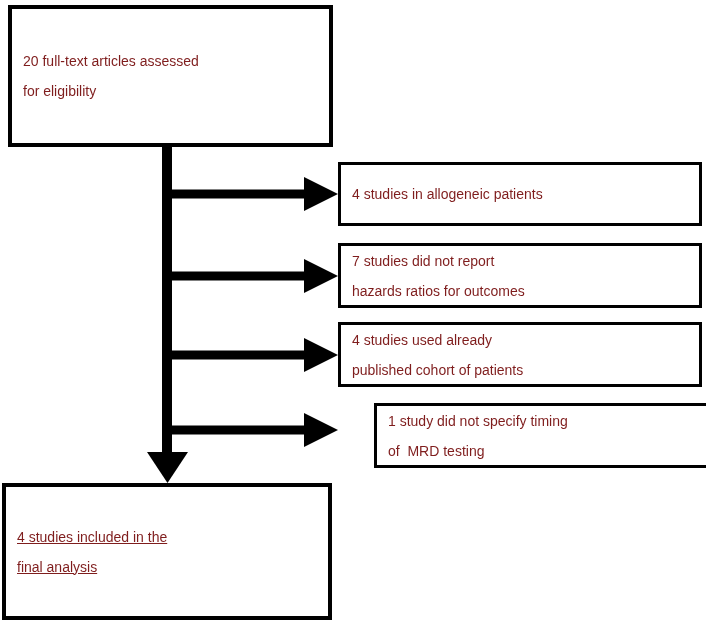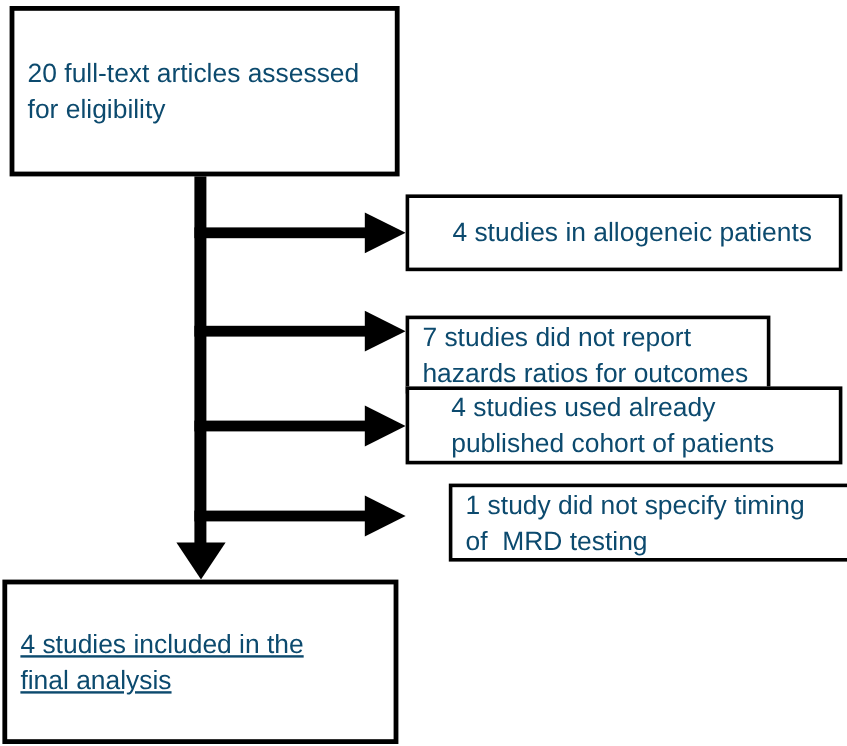--- a/index.html
+++ b/index.html
@@ -26,33 +26,33 @@
     fill: #000000;
     stroke: none;
   }
   .box {
     position: absolute;
     box-sizing: border-box;
     background: #ffffff;
     border: 4px solid #000000;
     display: flex;
     align-items: center;
-    color: #0c4a6e;
-    font-size: 22px;
+    color: #7f1d1d;
+    font-size: 14px;
     line-height: 30px;
   }
   .box-text {
     padding-left: 11px;
     padding-right: 6px;
     white-space: pre-wrap;
   }
   .node-assessed { left: 8px;   top: 5px;   width: 325px; height: 142px; }
-  .node-excl-1   { left: 338px; top: 162px; width: 364px; height: 64px; border-width: 3px; padding-left: 25px; }
-  .node-excl-2   { left: 338px; top: 243px; width: 304px; height: 65px; border-width: 3px; margin-top: 20px; }
-  .node-excl-3   { left: 338px; top: 322px; width: 364px; height: 65px; border-width: 3px; padding-left: 24px; }
+  .node-excl-1   { left: 338px; top: 162px; width: 364px; height: 64px; border-width: 3px; }
+  .node-excl-2   { left: 338px; top: 243px; width: 364px; height: 65px; border-width: 3px; }
+  .node-excl-3   { left: 338px; top: 322px; width: 364px; height: 65px; border-width: 3px; }
   .node-excl-4   { left: 338px; top: 403px; width: 364px; height: 65px; border-width: 3px; margin-left: 36px; }
   .node-included { left: 2px;   top: 483px; width: 330px; height: 137px; text-decoration: underline; }
 </style>
 </head>
 <body>
 
 <div class="canvas">
 
   <svg class="connectors" viewBox="0 0 706 622" xmlns="http://www.w3.org/2000/svg">
 

